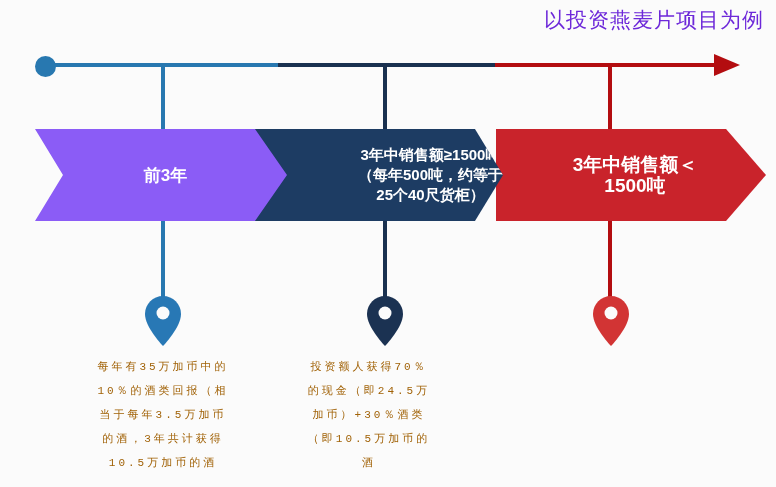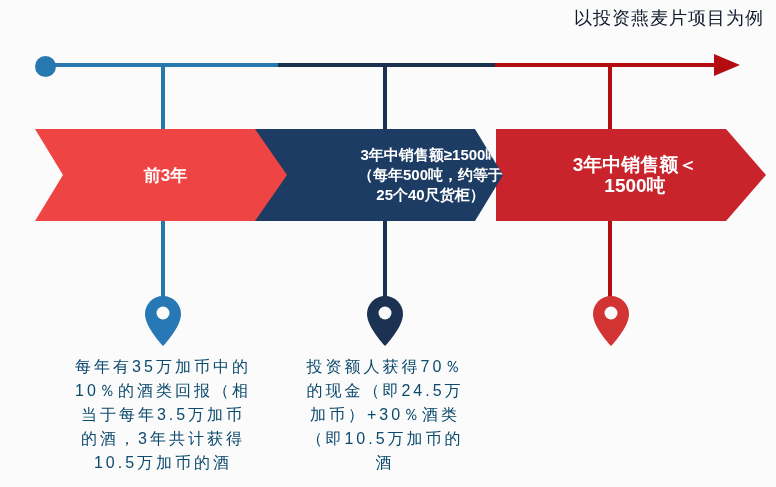--- a/index.html
+++ b/index.html
@@ -10,23 +10,23 @@
   .canvas{
     position:relative;
     width:776px;height:487px;
     background:#fbfbfb;
     overflow:hidden;
   }
   
   .page-title{
     position:absolute;
     top:6px;right:12px;
-    font-size:18px;
+    font-size:21px;
     letter-spacing:1px;
-    color:#0f172a;
+    color:#6d28d9;
     white-space:nowrap;
   }
   
   .tl-seg{position:absolute;top:63px;height:4px;}
   .tl-seg.blue{left:45px;width:233px;background:#2878b0;}
   .tl-seg.navy{left:278px;width:217px;background:#1a3150;}
   .tl-seg.red{left:495px;width:222px;background:#b30d10;}
   .tl-dot{
     position:absolute;left:35px;top:56px;
     width:21px;height:21px;border-radius:50%;
@@ -46,21 +46,21 @@
   .vline.red{left:608px;background:#b30d10;}
   
   .chev{
     position:absolute;top:129px;height:92px;
     display:flex;align-items:center;justify-content:center;
     color:#ffffff;font-weight:bold;text-align:center;
     white-space:pre-line;
   }
   .chev.s1{
     left:35px;width:252px;z-index:6;
-    background:#ef4444;
+    background:#8b5cf6;
     clip-path:polygon(0 0,87.3% 0,100% 50%,87.3% 100%,0 100%,11.1% 50%);
     font-size:17px;
     padding-left:9px;box-sizing:border-box;
   }
   .chev.s2{
     left:255px;width:248px;z-index:5;
     background:#1d3c63;
     clip-path:polygon(0 0,88.7% 0,100% 50%,88.7% 100%,0 100%);
     font-size:15px;line-height:20px;
     padding-left:14px;box-sizing:border-box;justify-content:flex-end;
@@ -73,28 +73,29 @@
     padding-left:8px;box-sizing:border-box;
   }
   
   .pin{position:absolute;top:296px;width:36px;height:50px;z-index:2;}
   .pin.p1{left:145px;}
   .pin.p2{left:367px;}
   .pin.p3{left:593px;}
   
   .note{
     position:absolute;top:355px;
-    color:#0c4a6e;
-    font-size:16px;line-height:24px;
+    color:#a16207;
+    font-size:11px;line-height:24px;
     letter-spacing:3px;
     text-align:center;
     white-space:pre-line;
+    font-family:Liberation Mono, monospace;
   }
   .note.n1{left:33px;width:260px;}
-  .note.n2{left:275px;width:220px;}
+  .note.n2{left:259px;width:220px;}
   .note.n3{left:501px;width:222px;}
 </style>
 </head>
 <body>
 
 <div class="canvas">
 
   <div class="page-title">以投资燕麦片项目为例</div>
 
   <div class="tl-dot"></div>

